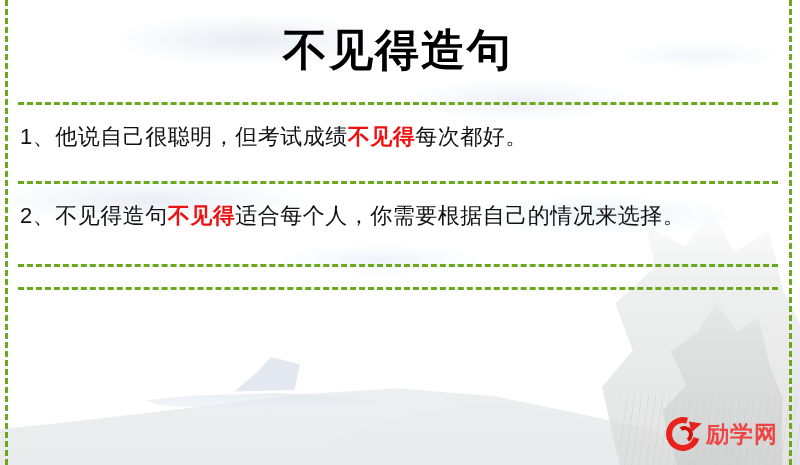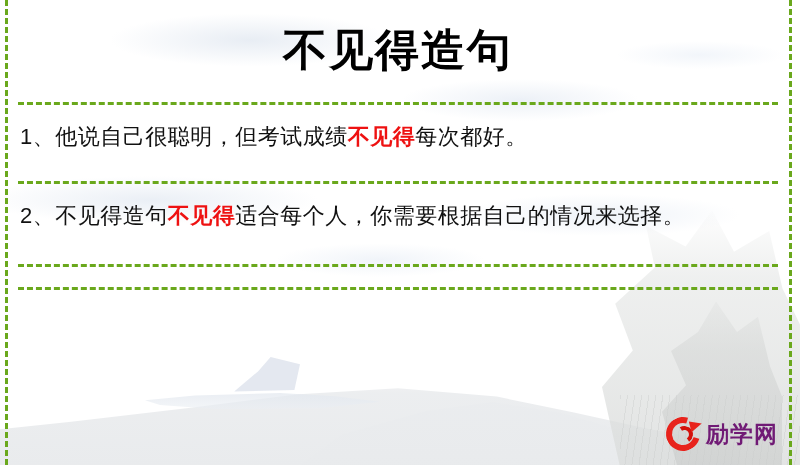--- a/index.html
+++ b/index.html
@@ -174,21 +174,21 @@
     right: -2px; top: 3px;
     width: 0; height: 0;
     border-left: 12px solid #e8231c;
     border-top: 5px solid transparent;
     border-bottom: 6px solid transparent;
     transform: rotate(-14deg);
   }
   .logo-text {
     font-size: 23px;
     font-weight: bold;
-    color: #701a75;
+    color: #ef4444;
     letter-spacing: 1px;
     font-family: "DejaVu Sans", "Liberation Sans", sans-serif;
   }
 </style>
 </head>
 <body>
 
 <div class="page">
 
   <div class="wm wm-top-clouds"></div>

